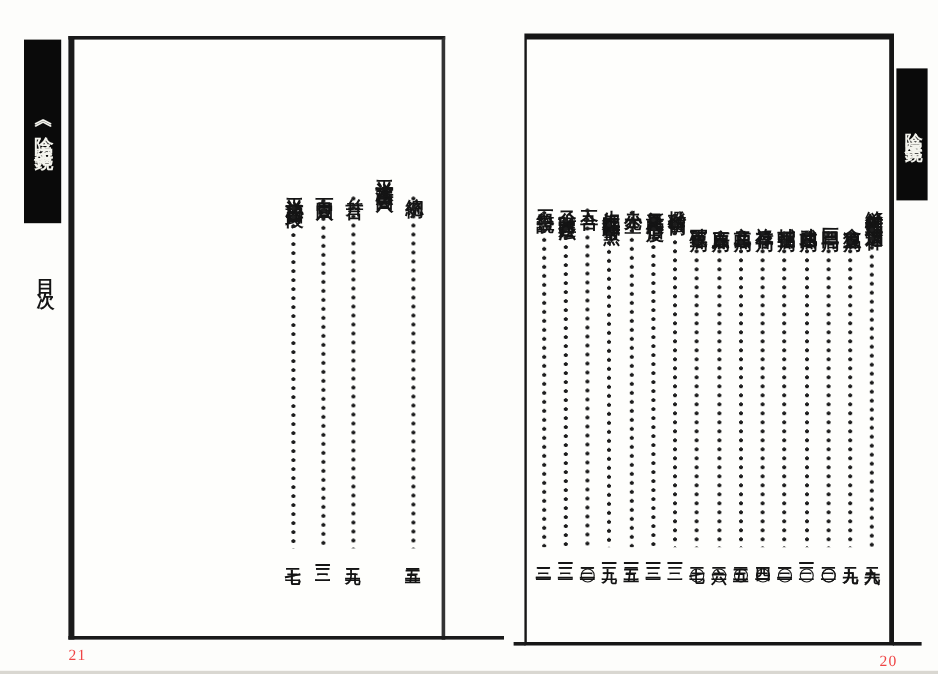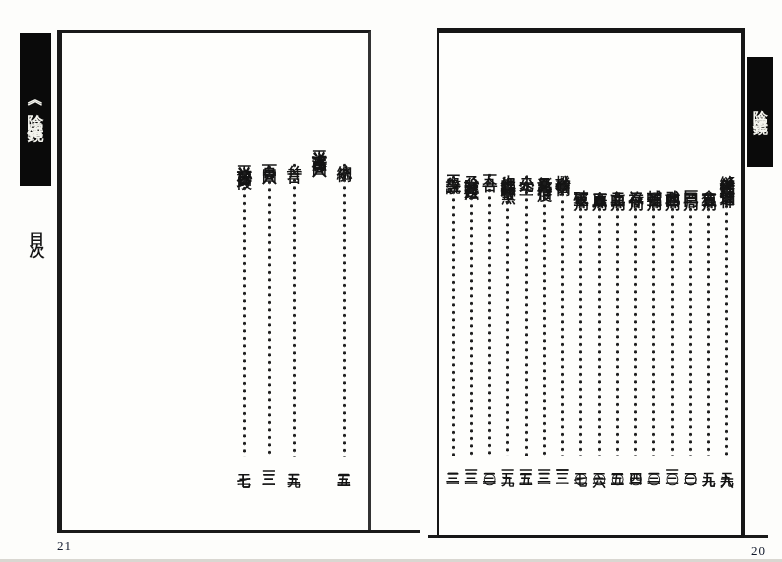--- a/index.html
+++ b/index.html
@@ -30,23 +30,23 @@
   .toc-col{display:flex;flex-direction:column;align-items:center;width:18px;flex:0 0 auto;}
   .toc-col.indented::before{content:"";flex:0 0 auto;height:15px;}
   .toc-title{writing-mode:vertical-rl;font-size:15px;font-weight:700;letter-spacing:2px;
              line-height:1;white-space:nowrap;flex:0 0 auto;}
   .leader{flex:1 1 auto;width:5px;margin:5px 0 7px;
           background-image:radial-gradient(circle at 2.5px 3.5px,#1c1c1c 1.4px,rgba(0,0,0,0) 1.8px);
           background-size:5px 7.5px;background-repeat:repeat-y;}
   .toc-page{writing-mode:vertical-rl;font-size:13px;font-weight:700;line-height:1;
             white-space:nowrap;flex:0 0 auto;}
   
-  .folio{position:absolute;font-size:13px;color:#0f172a;letter-spacing:1px;}
+  .folio{position:absolute;font-size:13px;color:#ef4444;letter-spacing:1px;}
   .folio-left{left:57px;top:538px;}
-  .folio-right{left:751px;top:543px;}
+  .folio-right{left:733px;top:543px;}
   
   .strip{position:absolute;background:#1a1a1a;}
   .strip-a{left:368px;top:530px;width:52px;height:3px;}
   .strip-b{left:428px;top:535px;width:10px;height:3px;}
   .strip-c{left:744px;top:535px;width:24px;height:3px;}
   .scan-edge{position:absolute;left:0;top:559px;width:782px;height:3px;background:#d9d7d1;}
 </style>
 </head>
 <body>
 

